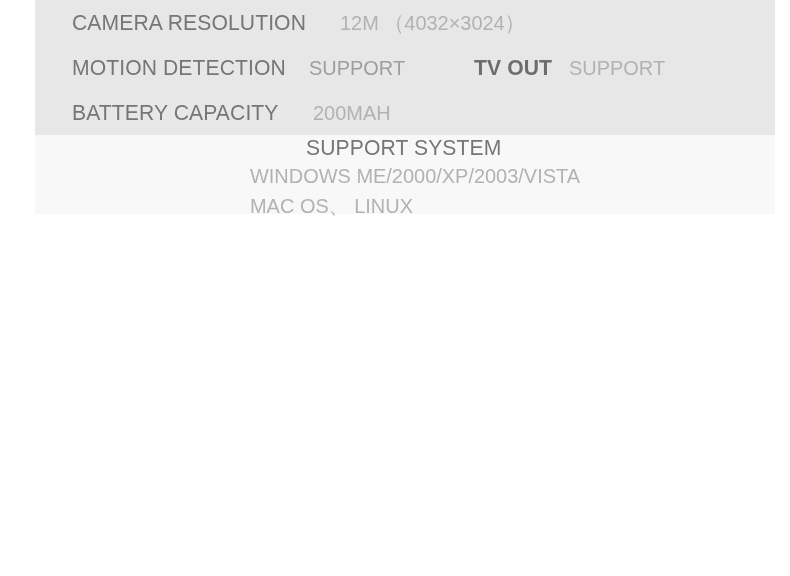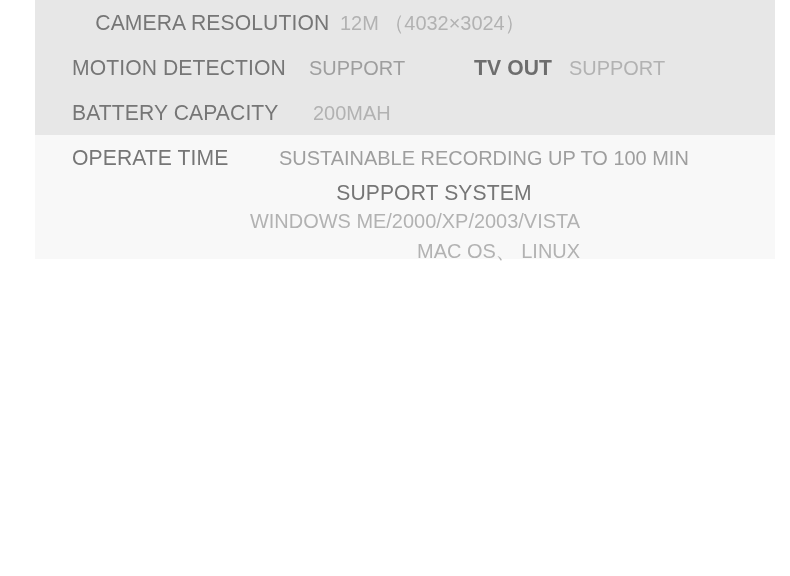--- a/index.html
+++ b/index.html
@@ -12,21 +12,20 @@
     height: 576px;
     font-family: "Liberation Sans", sans-serif;
     overflow: hidden;
   }
 
   #spec-sheet {
     position: absolute;
     left: 35px;
     top: 0;
     width: 740px;
-    text-align: right;
   }
 
   .spec-row {
     position: relative;
     box-sizing: border-box;
     display: flex;
     align-items: center;
     height: 45px;
     padding-left: 37px;
     white-space: nowrap;
@@ -99,25 +98,20 @@
     <span class="spec-value dim">SUPPORT</span>
   </div>
 
 
   <div class="spec-row shade-dark">
     <span class="spec-label">BATTERY CAPACITY</span>
     <span class="gap-m"></span>
     <span class="spec-value dim">200MAH</span>
   </div>
 
-  <div class="spec-row shade-light">
-    <span class="spec-label">OPERATE TIME</span>
-    <span class="gap-l"></span>
-    <span class="spec-value mid">SUSTAINABLE RECORDING UP TO 100 MIN</span>
-  </div>
 
 
 
 
   <div class="spec-row shade-light tall">
     <span class="spec-label label-fixed-235">SUPPORT SYSTEM</span>
     <span class="spec-value dim multiline">WINDOWS ME/2000/XP/2003/VISTA
 MAC OS、 LINUX</span>
   </div>
 

